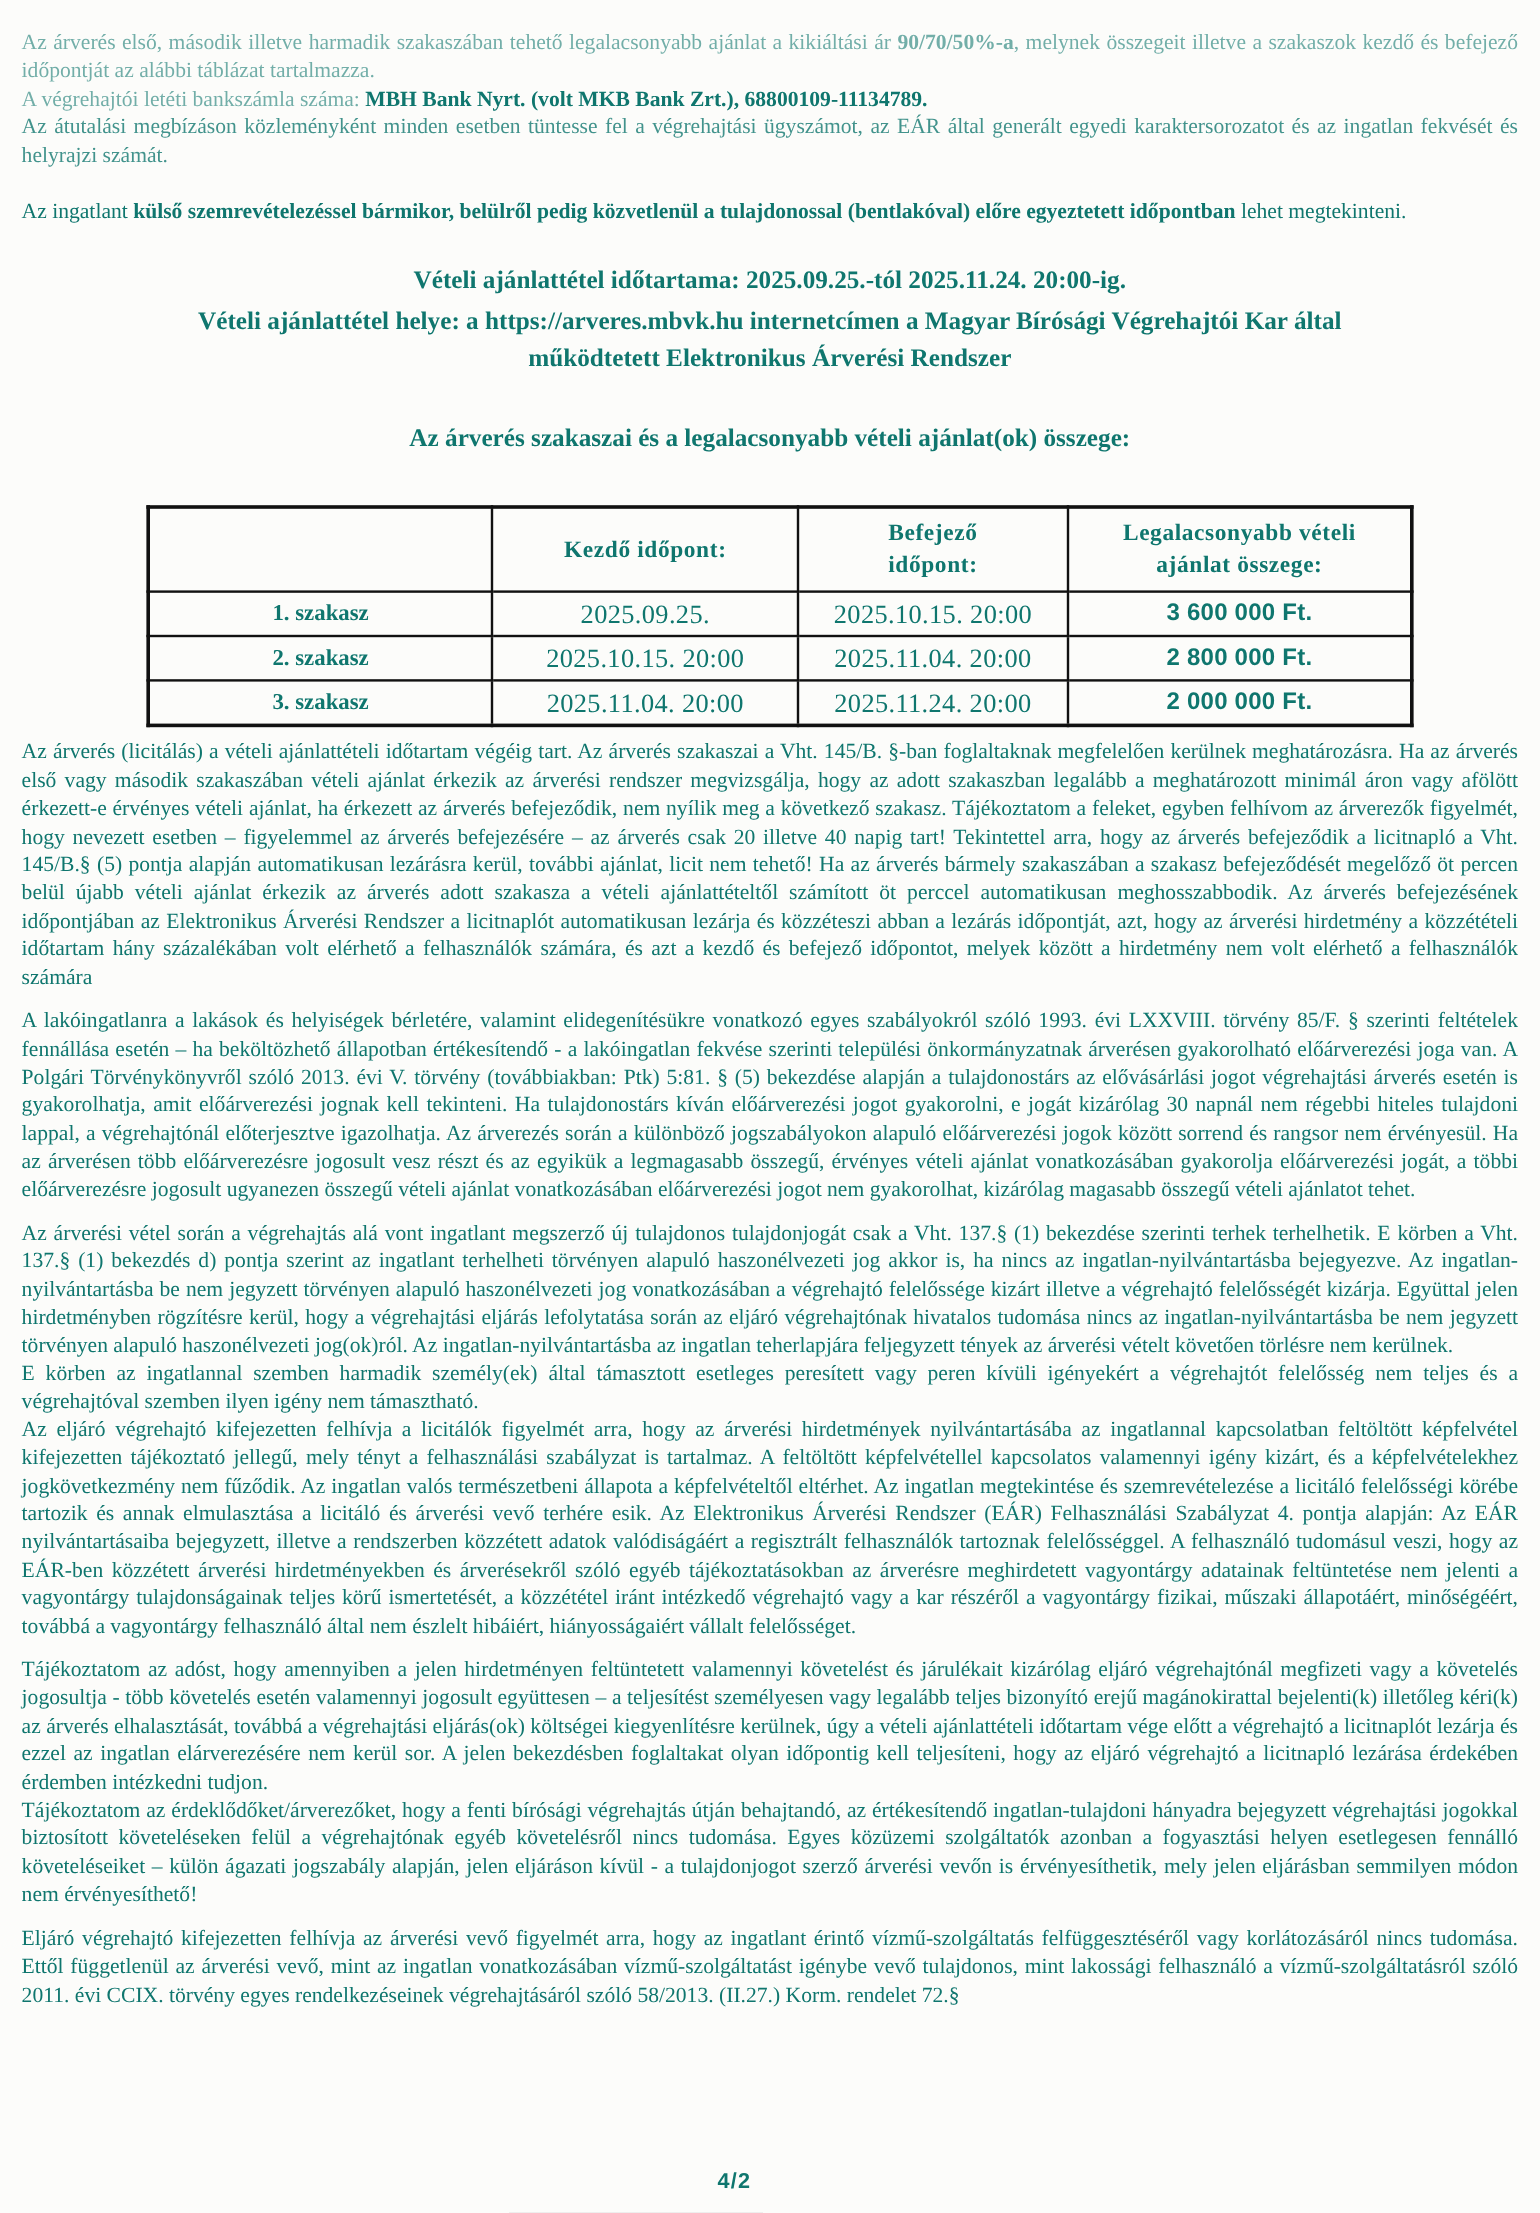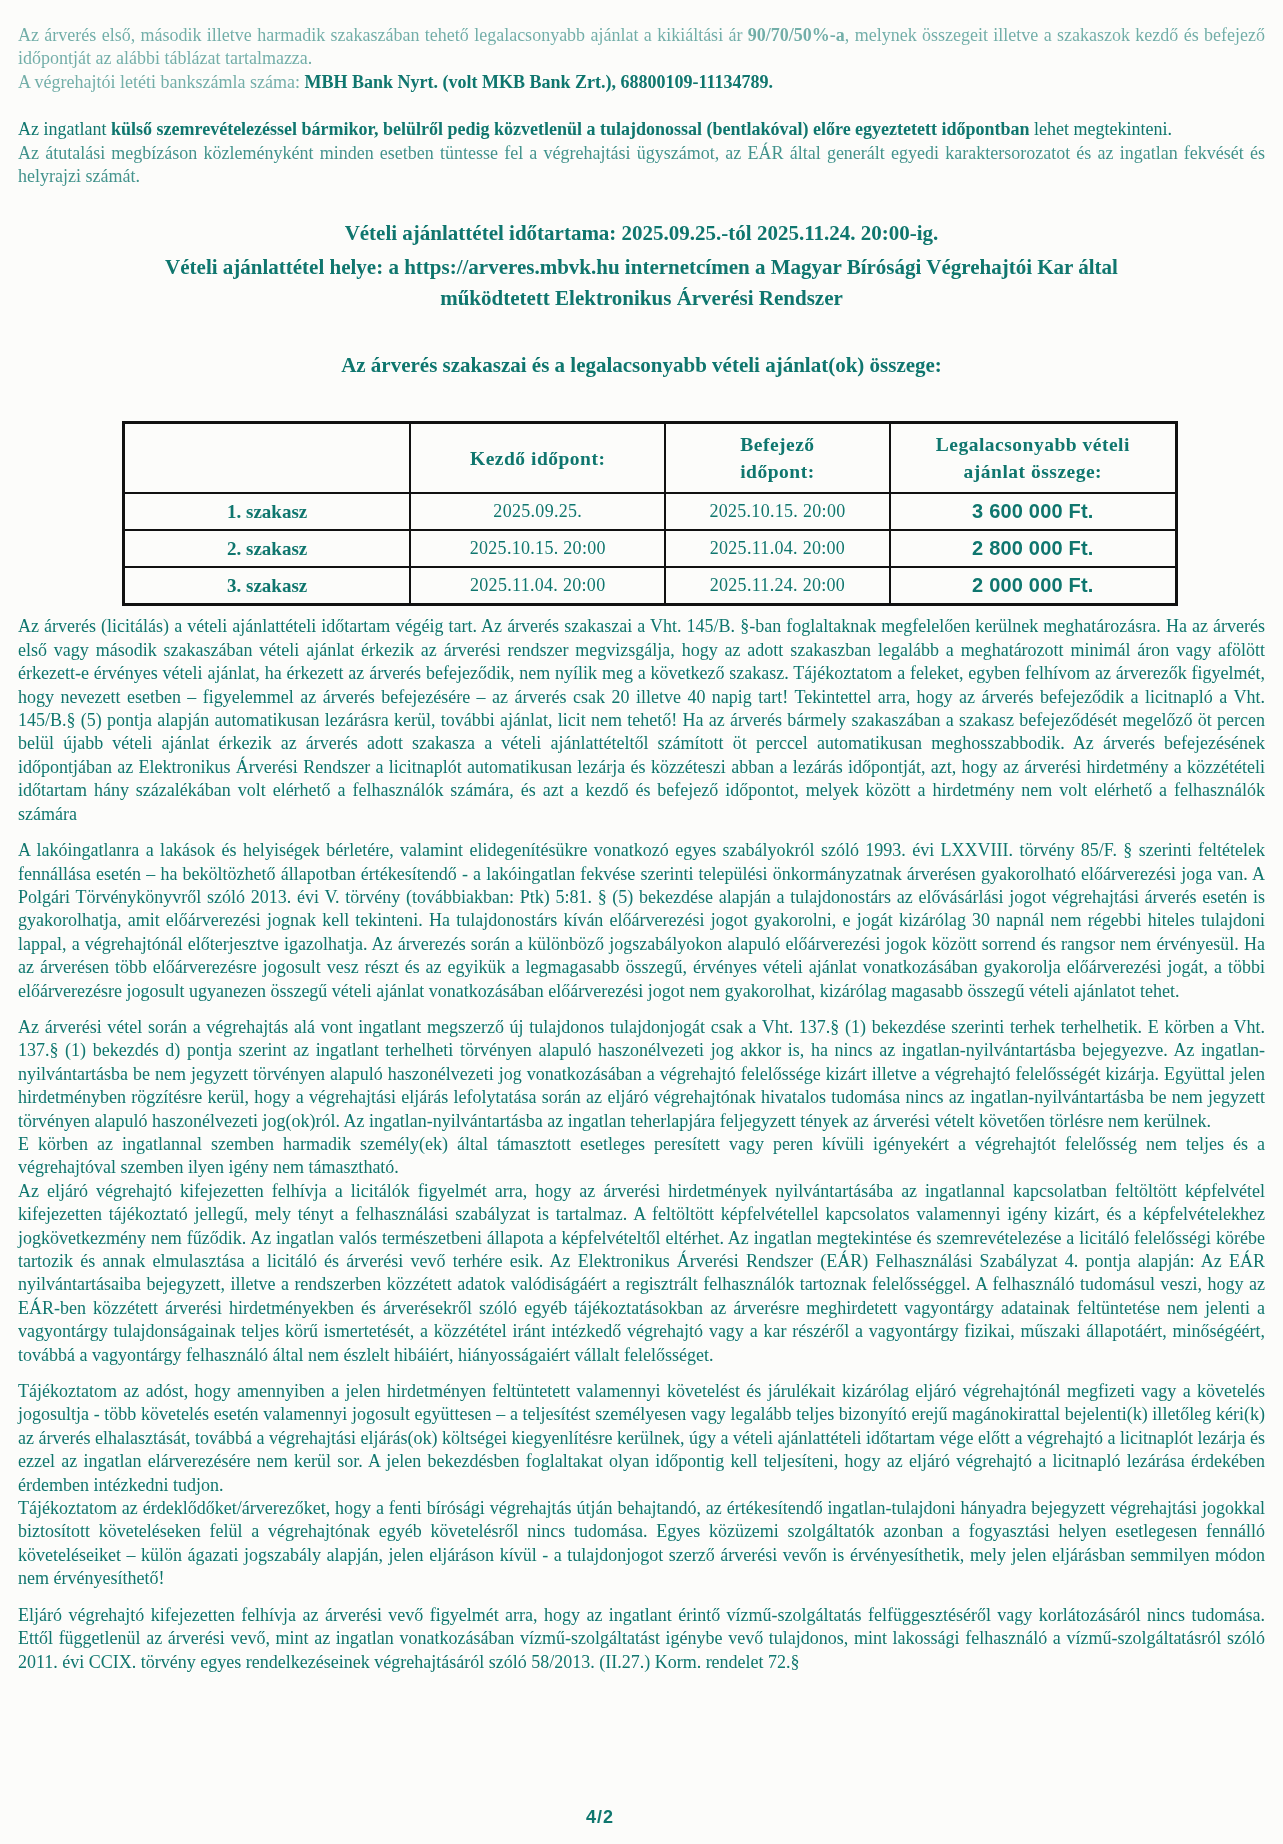--- a/index.html
+++ b/index.html
@@ -57,56 +57,56 @@
     font-weight:bold;
     height:64px;
     white-space:pre-line;
   }
   .col-stage{width:27.3%;}
   .col-start{width:24.2%;}
   .col-end{width:21.2%;}
   .col-amount{width:27.3%;}
   table.stages td{height:31px;}
   td.cell-stage{font-weight:bold;font-size:19px;}
-  td.cell-date{font-size:18px;letter-spacing:.3px;}
+  td.cell-date{font-size:22px;letter-spacing:.3px;}
   td.cell-amount{
     font-family:"Liberation Sans", sans-serif;
     font-weight:bold;
     font-size:20px;
     letter-spacing:.2px;
   }
   .after-table{margin-top:9px;}
   .page-footer{
     position:absolute;
-    bottom:16px;left:0;width:1200px;
+    bottom:16px;left:12px;width:1200px;
     text-align:center;
     font-family:"Liberation Sans", sans-serif;
     font-weight:bold;
     font-size:18px;
     letter-spacing:1px;
   }
 </style>
 </head>
 <body>
 
 <div class="page">
 
   <p class="body-text scan-fade">
     <span>Az árverés első, második illetve harmadik szakaszában tehető legalacsonyabb ajánlat a kikiáltási ár </span><b>90/70/50%-a</b><span>, melynek összegeit illetve a szakaszok kezdő és befejező időpontját az alábbi táblázat tartalmazza.</span>
   </p>
 
   <p class="body-text">
     <span class="scan-fade">A végrehajtói letéti bankszámla száma: </span><b>MBH Bank Nyrt. (volt MKB Bank Zrt.), 68800109-11134789.</b>
   </p>
 
+  <p class="body-text scan-fade-light">Az átutalási megbízáson közleményként minden esetben tüntesse fel a végrehajtási ügyszámot, az EÁR által generált egyedi karaktersorozatot és az ingatlan fekvését és helyrajzi számát.</p>
+
   <p class="body-text gap-before" style="margin-top:24px;">
     <span>Az ingatlant </span><b>külső szemrevételezéssel bármikor, belülről pedig közvetlenül a tulajdonossal (bentlakóval) előre egyeztetett időpontban</b><span> lehet megtekinteni.</span>
   </p>
-
-  <p class="body-text scan-fade-light">Az átutalási megbízáson közleményként minden esetben tüntesse fel a végrehajtási ügyszámot, az EÁR által generált egyedi karaktersorozatot és az ingatlan fekvését és helyrajzi számát.</p>
 
   <h2 class="heading heading-period">Vételi ajánlattétel időtartama: 2025.09.25.-tól 2025.11.24. 20:00-ig.</h2>
   <h2 class="heading heading-place">Vételi ajánlattétel helye: a https://arveres.mbvk.hu internetcímen a Magyar Bírósági Végrehajtói Kar által
 működtetett Elektronikus Árverési Rendszer</h2>
   <h2 class="heading heading-table-title">Az árverés szakaszai és a legalacsonyabb vételi ajánlat(ok) összege:</h2>
 
   <table class="stages">
     <thead>
       <tr>
         <th class="col-stage"></th>

